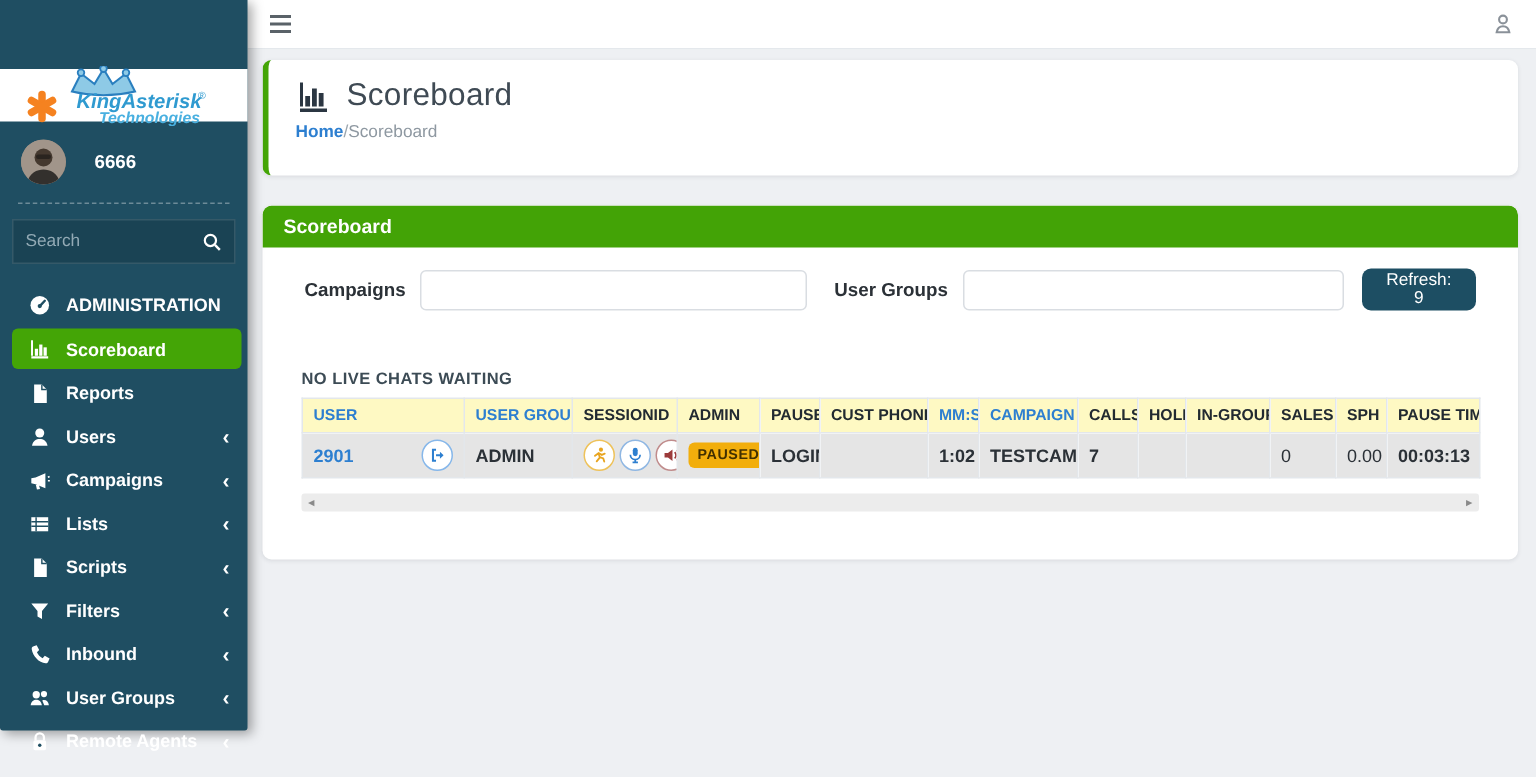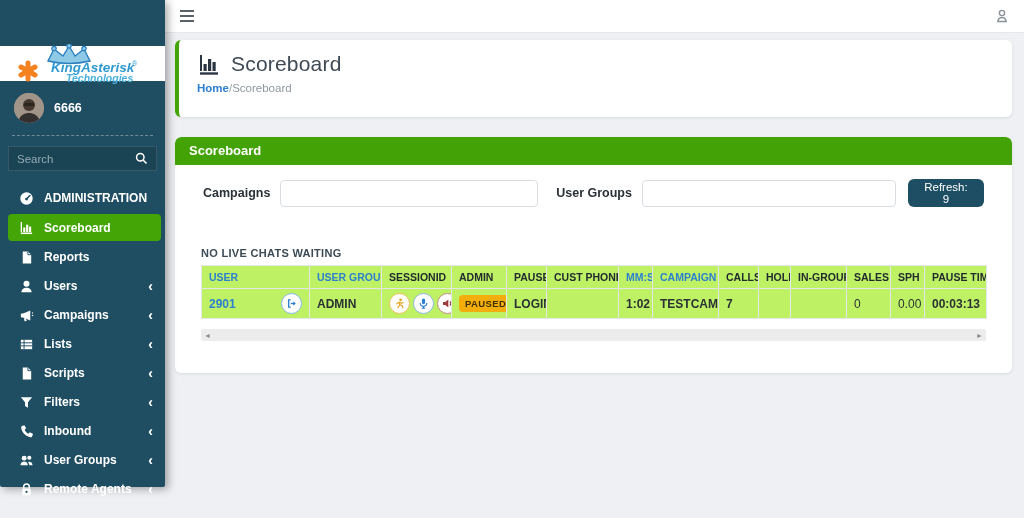--- a/index.html
+++ b/index.html
@@ -10,26 +10,26 @@
   }
 
   
   .sidebar{
     position:absolute; left:0; top:0; width:165px; height:487px;
     background:#1f4e62; z-index:5;
     box-shadow:3px 2px 8px rgba(0,0,0,.35);
     border-radius:0 0 2px 2px;
   }
   .logo-area{ background:#ffffff; height:35px; display:flex; align-items:center; justify-content:center;margin-top:46px; }
-  .profile{ display:flex; align-items:center; gap:10px; padding:12px 14px 10px 14px; }
+  .profile{ display:flex; align-items:center; gap:19px; padding:12px 14px 10px 14px; }
   .avatar{ width:30px; height:30px; border-radius:50%; overflow:hidden; background:linear-gradient(135deg,#b3a496,#57493f); flex:0 0 auto; }
   .profile-name{ color:#fff; font-size:12.5px; font-weight:700; }
   .side-divider{ border-top:1px dashed rgba(255,255,255,.35); margin:2px 12px 10px 12px; }
   .search-wrap{
-    margin:0 8px 10px 8px; height:25px; background:#1a4354;
+    margin:0 8px 10px 8px; height:30px; background:#1a4354;
     border:1px solid rgba(255,255,255,.12); border-radius:0;
     display:flex; align-items:center; padding:0 8px;
   }
   .search-wrap input{
     background:transparent; border:none; outline:none; color:#dce7ec;
     font-size:11.5px; flex:1; min-width:0; font-family:inherit;
   }
   .search-wrap input::placeholder{ color:#93aab5; }
   .menu{ padding:2px 0 0 4px; }
   .menu-item{
@@ -88,26 +88,26 @@
     height:28px; background:#1d4e63; color:#fff; border:none; border-radius:6px;
     font-size:11.5px; font-family:inherit; padding:0 12px; cursor:pointer; font-weight:500;
   }
 
   .table-zone{ margin:40px 26px 0 26px; }
   .notice{ font-size:11px; font-weight:600; color:#3c4b55; letter-spacing:.3px; margin-bottom:6px; }
 
   table.score{ border-collapse:collapse; table-layout:fixed; width:785px; background:#fff; }
   table.score th, table.score td{ border:1px solid #e3e7eb; overflow:hidden; white-space:nowrap; }
   table.score th{
-    background:#bef264; font-size:10.5px; font-weight:700; color:#222a31;
+    background:#fef9c3; font-size:10.5px; font-weight:700; color:#222a31;
     padding:5px 7px; text-align:left;
   }
   table.score th.blue{ color:#2d7fd0; }
   table.score th.r{ text-align:right; }
-  table.score td{ background:#bef264; font-size:12px; color:#2b3137; padding:4px 7px; height:22px; }
+  table.score td{ background:#e5e5e5; font-size:12px; color:#2b3137; padding:4px 7px; height:22px; }
   td.bold{ font-weight:700; }
   td.dim{ color:#97a0a8; }
   .user-cell{ display:flex; align-items:center; justify-content:space-between; }
   .user-link{ color:#2d7fd0; font-weight:700; font-size:12px; cursor:pointer; text-decoration:none; }
   .sess-icons{ display:flex; align-items:center; gap:3px; }
   .circ{ width:21px; height:21px; border-radius:50%; display:flex; align-items:center; justify-content:center; flex:0 0 auto; background:#fff; cursor:pointer; }
   .circ.orange{ border:1.3px solid #eec25a; }
   .circ.blue{ border:1.3px solid #8fb7e3; }
   .circ.red{ border:1.3px solid #c08c8c; }
   .circ.exit{ border:1.3px solid #86b7ea; }

